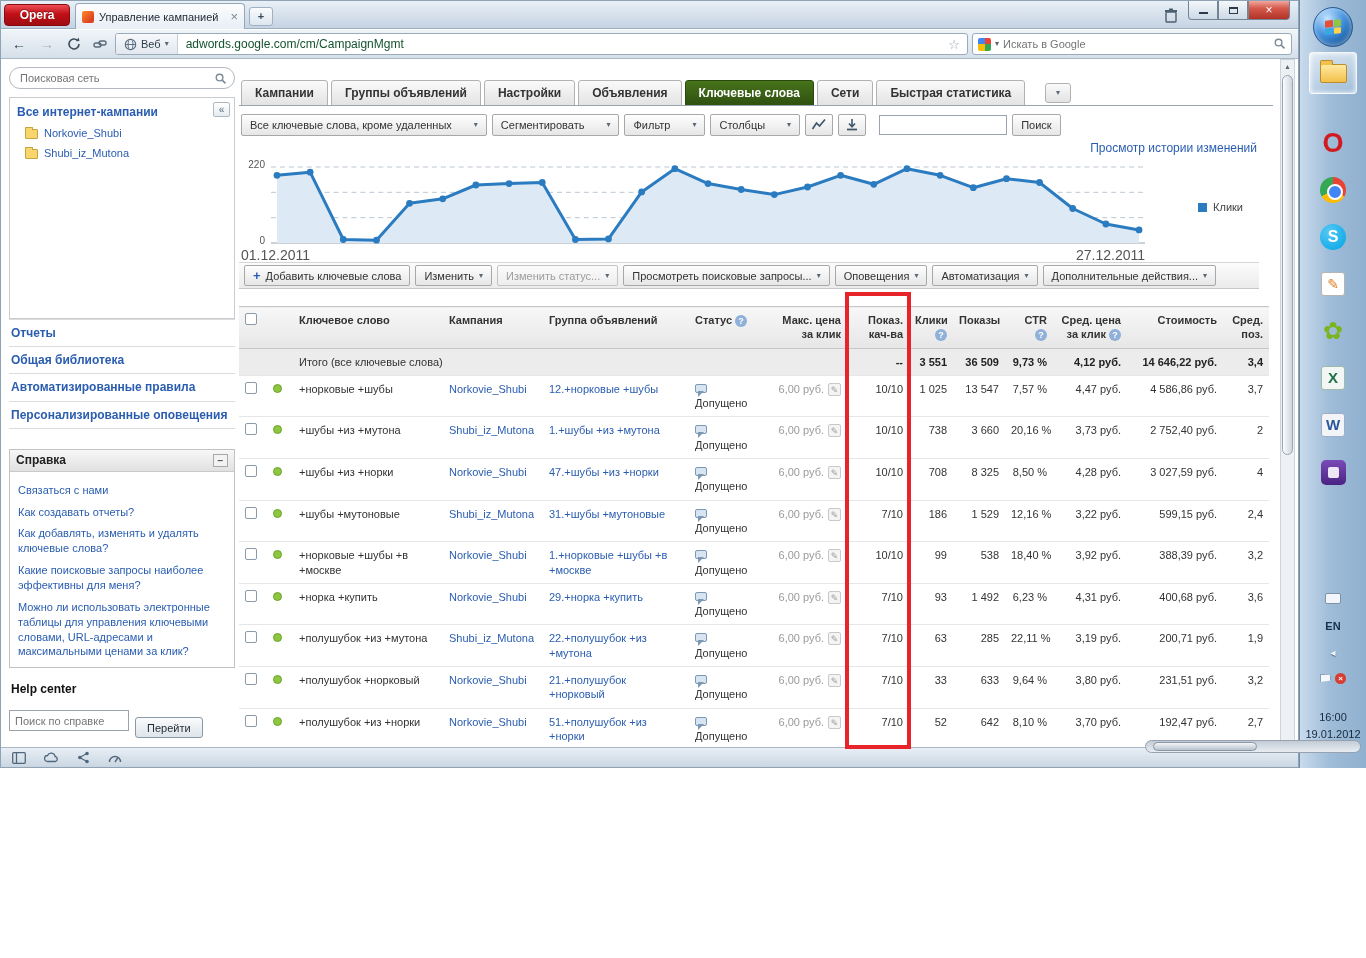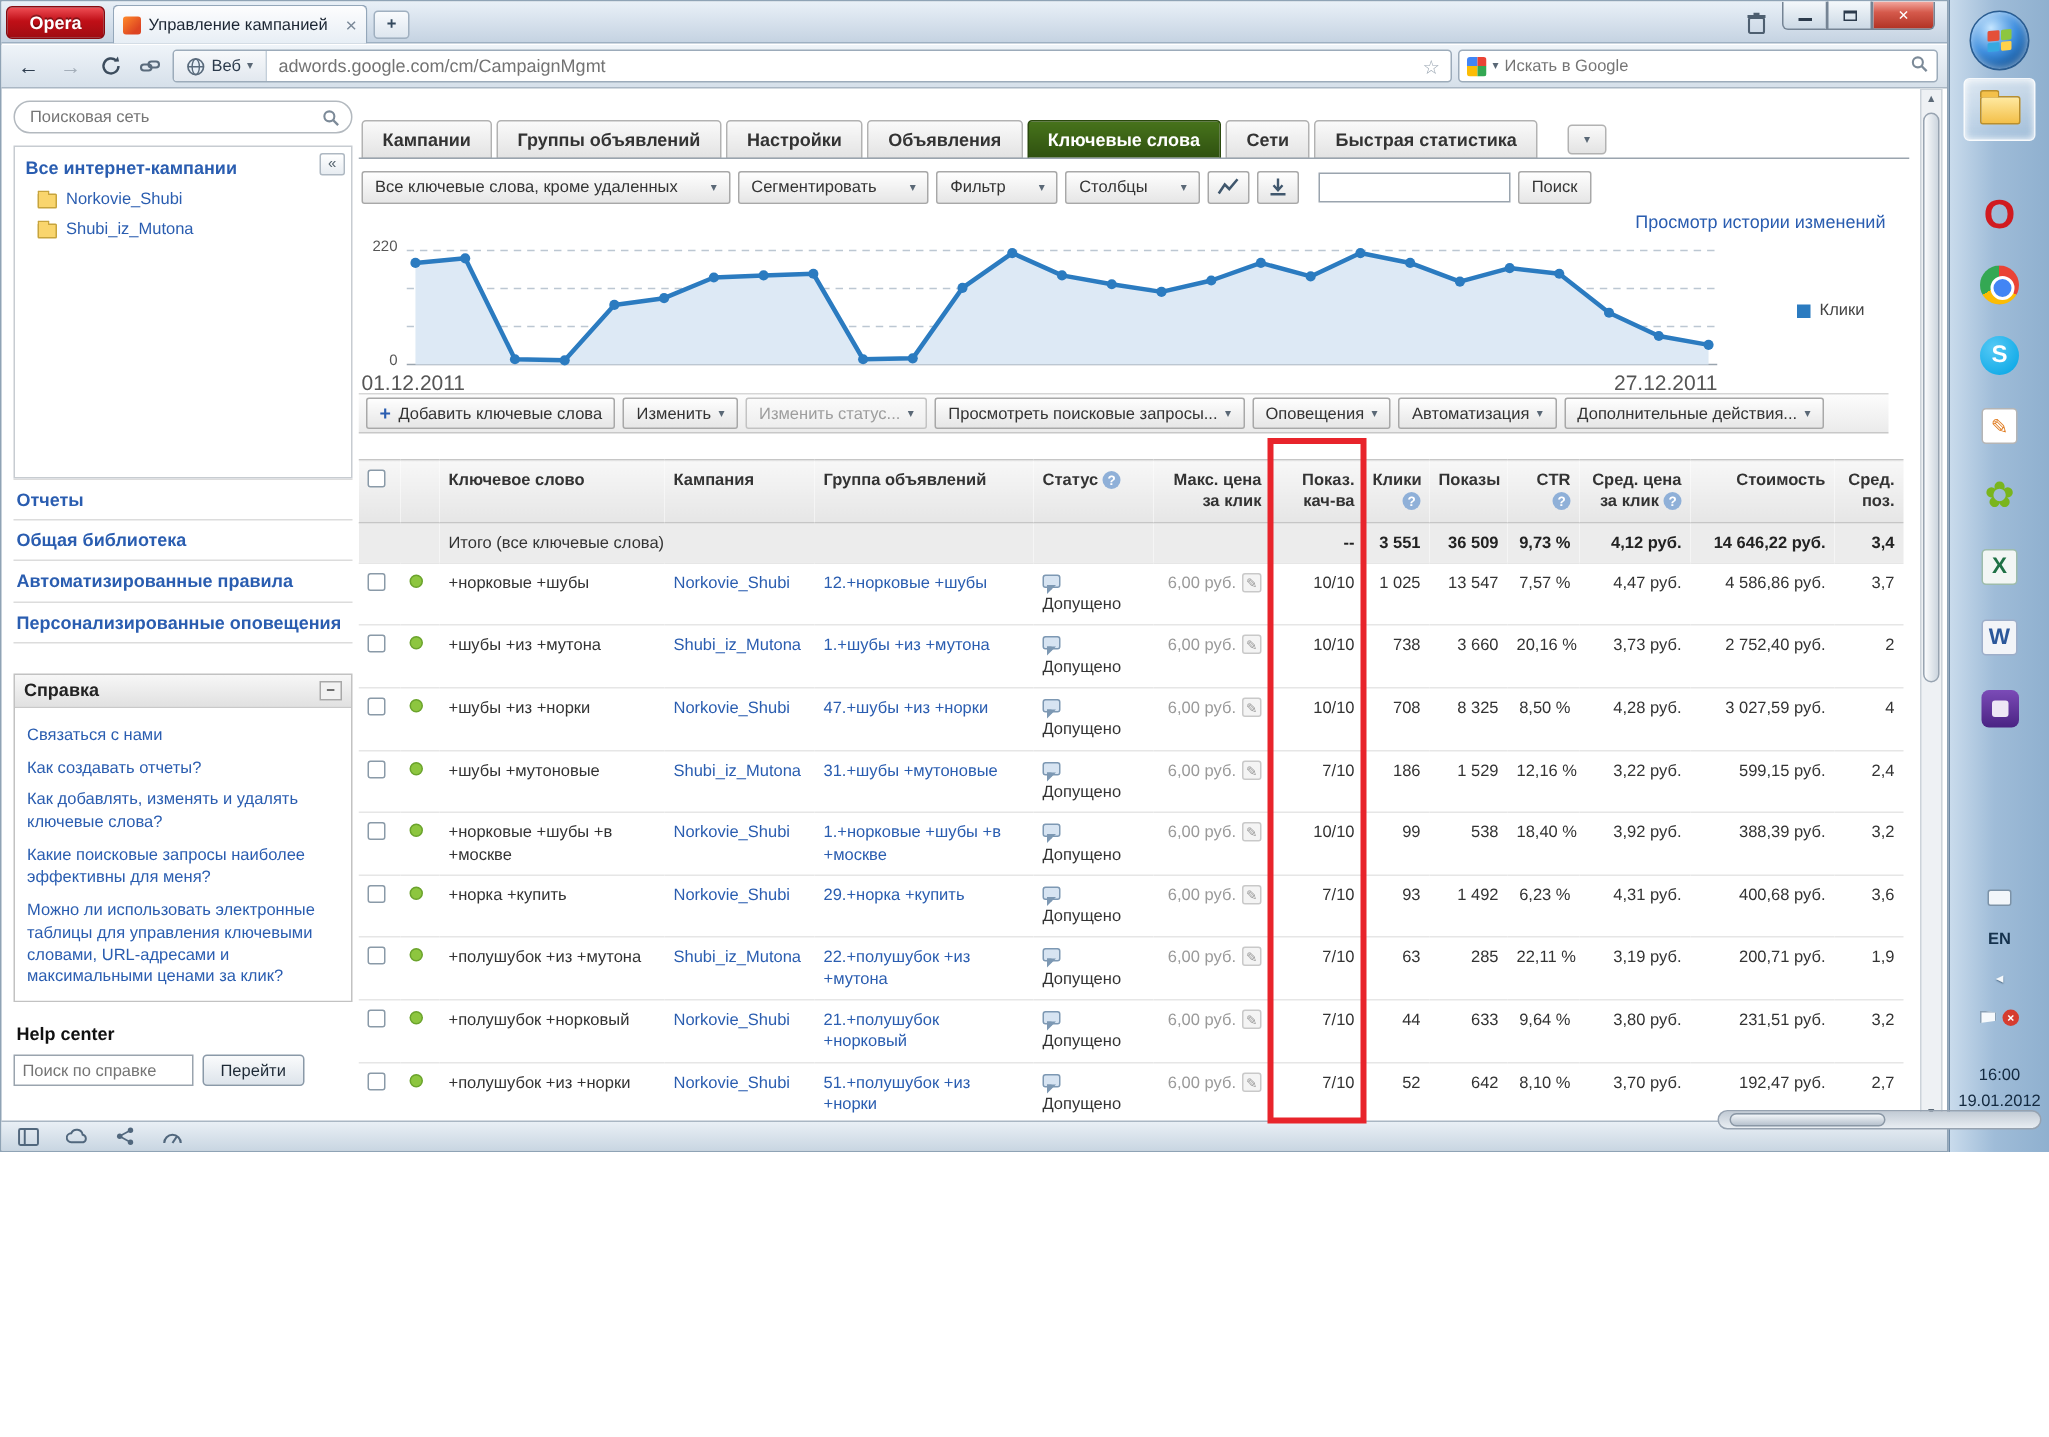--- a/index.html
+++ b/index.html
@@ -22,21 +22,21 @@
 .winbtn.close{width:42px;background:linear-gradient(#f3a79e,#d55a4c 40%,#b13325);color:#fff;border-radius:0 0 4px 0;font-size:12px;}
 .minglyph{width:9px;height:2px;background:#2c3b4c;display:block;margin-top:6px;}
 .maxglyph{width:9px;height:7px;border:1px solid #2c3b4c;border-top-width:2px;display:block;}
 
 .navbar{position:absolute;left:0;top:29px;right:0;height:29px;background:linear-gradient(#eff4f9,#d6e0ea);border-bottom:1px solid #aab7c4;display:flex;align-items:center;padding:0 6px;gap:4px;}
 .navbtn{width:24px;height:24px;border-radius:50%;display:flex;align-items:center;justify-content:center;font-size:14px;font-weight:bold;color:#2d3c4e;flex:none;}
 .navbtn.disabled{color:#a4aeb9;}
 .navico{width:22px;height:22px;display:flex;align-items:center;justify-content:center;flex:none;}
 .addr{flex:1;height:22px;background:#fff;border:1px solid #9cabba;border-radius:3px;display:flex;align-items:center;overflow:hidden;}
 .badge{display:flex;align-items:center;gap:4px;background:linear-gradient(#f7f9fb,#e2e8ef);border-right:1px solid #c4cfda;height:100%;padding:0 8px;color:#2c3b4c;flex:none;}
-.url{flex:1;padding:0 8px;font-size:12px;color:#737373;white-space:nowrap;overflow:hidden;}
+.url{flex:1;padding:0 8px;font-size:12px;color:#14532d;white-space:nowrap;overflow:hidden;}
 .star{color:#9aa6b2;font-size:13px;padding:0 7px;flex:none;}
 .search-field{width:320px;height:22px;background:#fff;border:1px solid #9cabba;border-radius:3px;display:flex;align-items:center;padding:0 5px;gap:4px;flex:none;}
 .search-field input{flex:1;border:none;outline:none;font-size:11px;color:#8a929b;font-family:inherit;background:transparent;min-width:0;}
 .gicon{width:13px;height:13px;display:grid;grid-template-columns:1fr 1fr;flex:none;border-radius:2px;overflow:hidden;}
 .gicon i{display:block;}
 .gicon .c1{background:#4285f4;}.gicon .c2{background:#ea4335;}.gicon .c3{background:#fbbc05;}.gicon .c4{background:#34a853;}
 .caret{font-size:8px;color:#5a6876;line-height:1;}
 
 
 .left-panel{position:absolute;left:8px;top:66px;width:226px;}
@@ -53,21 +53,21 @@
 .sidebar-nav{border-bottom:1px solid #dcdcdc;}
 .side-nav-item{border-top:1px solid #dcdcdc;padding:5px 2px;color:var(--link-blue);font-weight:bold;font-size:12px;line-height:1.35;}
 .help-box{margin-top:20px;border:1px solid #c2c2c2;}
 .help-head{height:22px;background:linear-gradient(#f7f7f7,#e1e1e1);border-bottom:1px solid #c9c9c9;display:flex;align-items:center;padding:0 6px;font-weight:bold;font-size:12px;color:#222;}
 .help-collapse{margin-left:auto;width:15px;height:13px;border:1px solid #a8a8a8;background:#f2f2f2;font-size:10px;line-height:11px;text-align:center;color:#555;}
 .help-body{padding:4px 6px 8px;background:#fff;}
 .help-link{color:var(--link-blue);font-size:11px;margin:7px 2px 0;line-height:1.35;}
 .help-center{font-weight:bold;font-size:12px;margin:14px 2px 7px;color:#111;}
 .help-search-row{display:flex;gap:6px;align-items:center;}
 .help-search-row input{width:120px;height:21px;border:1px solid #9aa4ae;font-size:11px;padding:0 5px;color:#8a929b;font-family:inherit;outline:none;}
-.go-btn{height:21px;padding:0 11px;border:1px solid #8a99a8;border-radius:3px;background:linear-gradient(#fafbfc,#dde4eb);font-size:11px;color:#1e2a36;font-family:inherit;}
+.go-btn{height:21px;padding:0 11px;border:1px solid #8a99a8;border-radius:3px;background:linear-gradient(#fafbfc,#dde4eb);font-size:11px;color:#1e2a36;font-family:inherit;margin-top:14px;}
 
 
 .main{position:absolute;left:238px;top:58px;width:1034px;height:690px;overflow:hidden;}
 .aw-tabs{position:absolute;left:2px;top:20px;height:27px;display:flex;gap:3px;align-items:flex-end;}
 .aw-tab{height:26px;padding:0 13px;display:flex;align-items:center;background:linear-gradient(#fafafa,#e3e3e3);border:1px solid #b2b2b2;border-radius:3px 3px 0 0;font-weight:bold;font-size:12px;color:#333;white-space:nowrap;}
 .aw-tab.active{background:linear-gradient(#47731b,var(--active-tab-green));border-color:#2a490d;color:#fff;}
 .more-tabs{position:absolute;left:806px;top:24px;width:26px;height:20px;border:1px solid #b2b2b2;border-radius:3px;background:linear-gradient(#fafafa,#e3e3e3);display:flex;align-items:center;justify-content:center;}
 .tab-underline{position:absolute;left:0;top:46px;width:100%;height:1px;background:#9aa4ae;}
 .aw-toolbar{position:absolute;left:2px;top:54px;right:14px;height:24px;display:flex;gap:5px;align-items:center;}
 .tb-btn{height:22px;padding:0 8px;background:linear-gradient(#fefefe,#e6e6e6);border:1px solid #a8a8a8;border-radius:2px;font-size:11px;color:#333;display:inline-flex;align-items:center;gap:22px;font-family:inherit;white-space:nowrap;}
@@ -581,21 +581,21 @@
             </tr>
             <tr class="kw-row">
               <td><span class="checkbox"></span></td>
               <td><span class="dot"></span></td>
               <td class="kw">+полушубок +норковый</td>
               <td><span class="link">Norkovie_Shubi</span></td>
               <td><span class="link">21.+полушубок +норковый</span></td>
               <td><span class="bubble"></span><span>Допущено</span></td>
               <td class="r"><span class="price">6,00 руб.</span><span class="edit-ic">✎</span></td>
               <td class="r">7/10</td>
-              <td class="r">44</td>
+              <td class="r">33</td>
               <td class="r">633</td>
               <td class="r">9,64 %</td>
               <td class="r">3,80 руб.</td>
               <td class="r">231,51 руб.</td>
               <td class="r">3,2</td>
             </tr>
             <tr class="kw-row">
               <td><span class="checkbox"></span></td>
               <td><span class="dot"></span></td>
               <td class="kw">+полушубок +из +норки</td>

